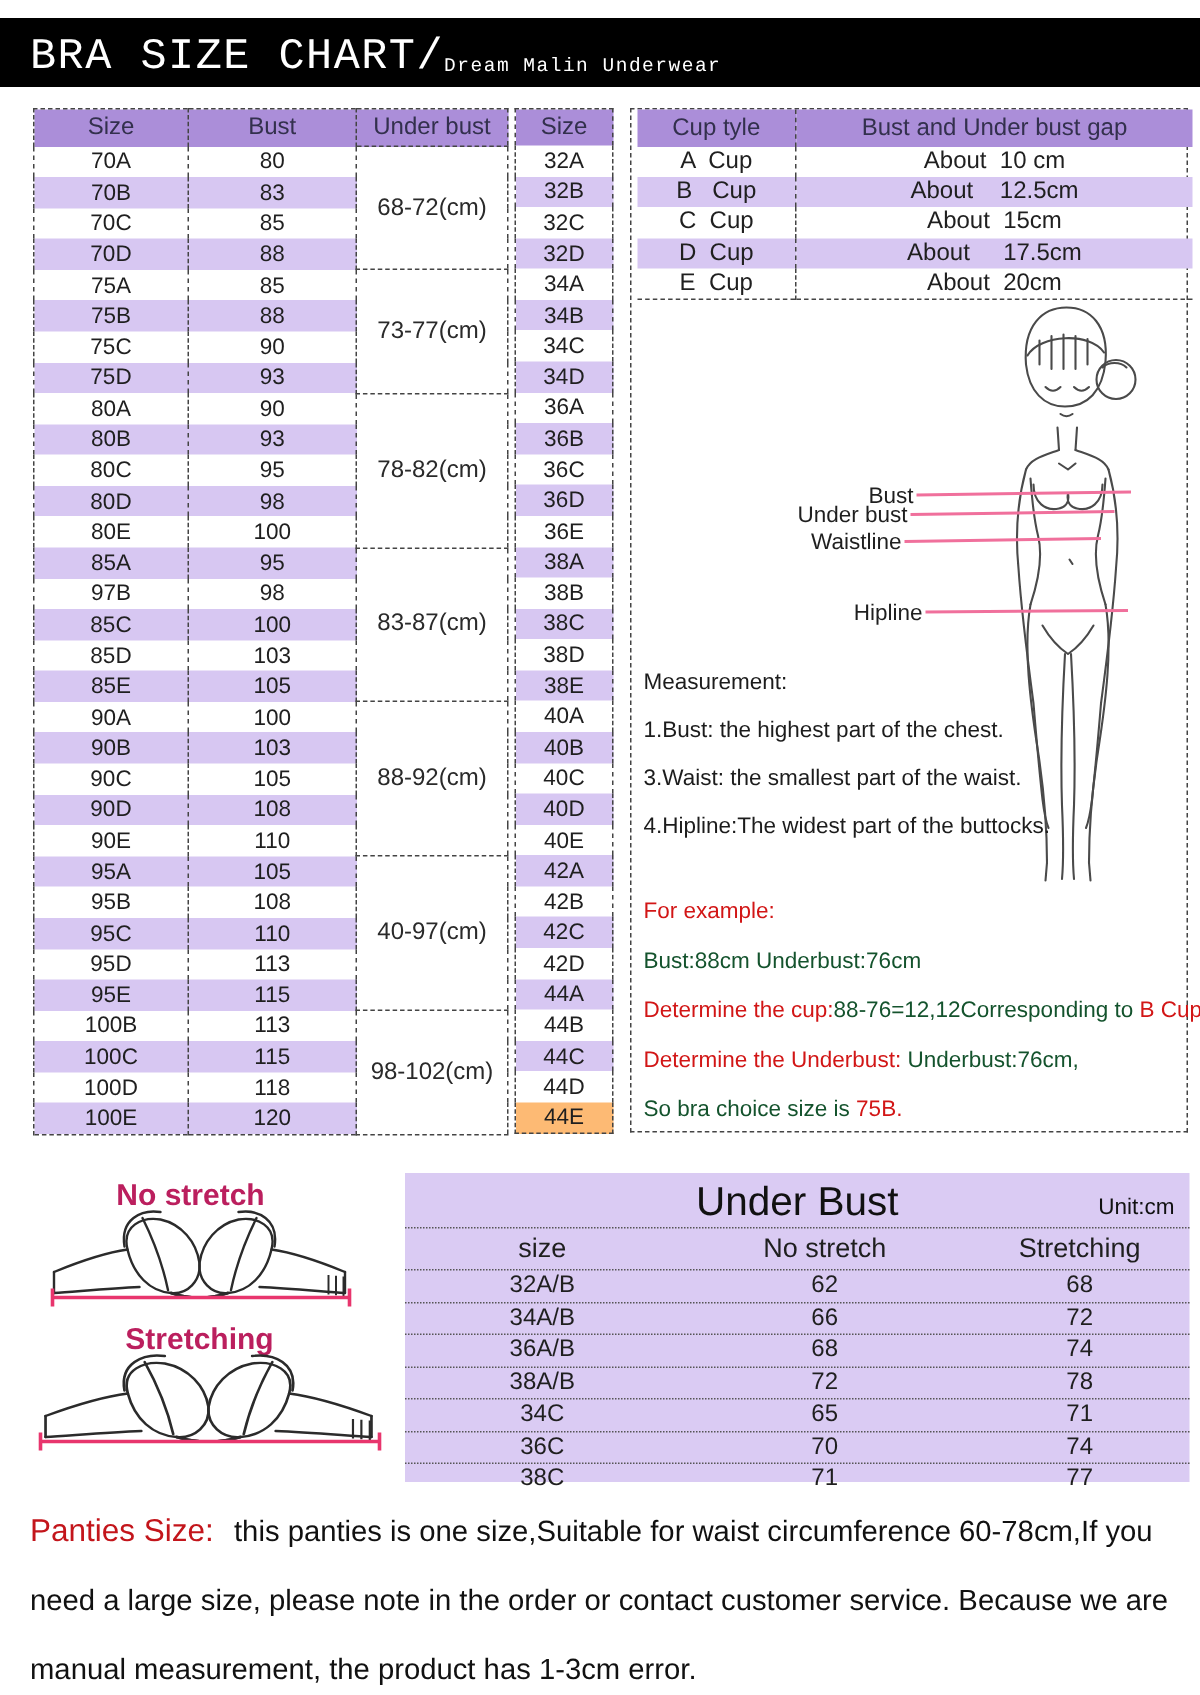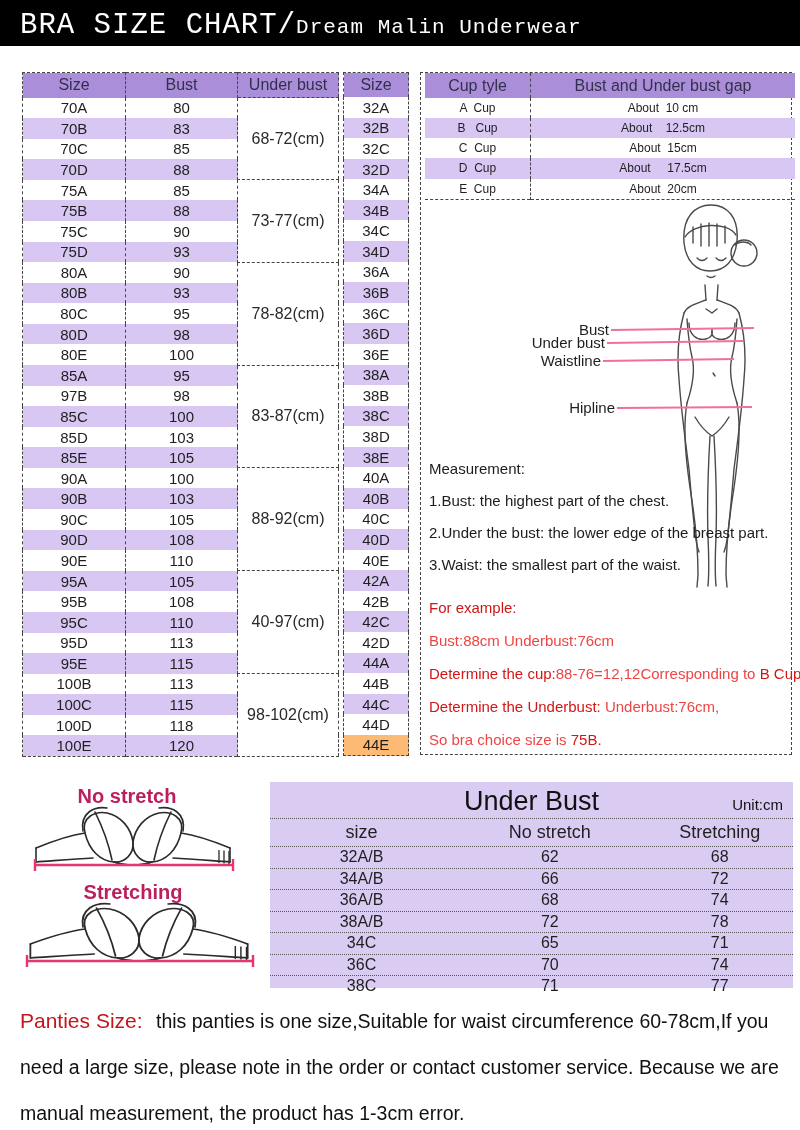--- a/index.html
+++ b/index.html
@@ -1,23 +1,23 @@
 <!DOCTYPE html>
 <html><head>
 <meta charset="utf-8">
 <style>
   html,body{margin:0;padding:0;background:#fff;}
   .page{position:relative;width:800px;height:1130px;background:#fff;overflow:hidden;
         font-family:"Liberation Sans",sans-serif;color:#1f1f1f;}
   
-  .topbar{position:absolute;left:0;top:0;width:800px;height:46px;background:#000;color:#fff;
+  .topbar{position:absolute;left:0;top:12px;width:800px;height:46px;background:#000;color:#fff;
           display:flex;align-items:flex-end;padding:0 0 6px 20px;box-sizing:border-box;
           font-family:"Liberation Mono",monospace;}
   .title{font-size:29px;line-height:1;letter-spacing:1px;}
-  .subtitle{font-size:21px;line-height:1.15;letter-spacing:1px;}
+  .subtitle{font-size:13px;line-height:1.15;letter-spacing:1px;}
   
   table{border-collapse:collapse;table-layout:fixed;}
   td,th{padding:0;text-align:center;font-weight:normal;}
   
   #size-table{position:absolute;left:22px;top:72px;width:316px;height:683px;border:1px dashed #444;}
   #size-table th{background:#ab8ed9;color:#33304d;font-size:16px;height:24px;}
   #size-table td{font-size:15px;border-left:1px dashed #444;}
   #size-table th+th{border-left:1px dashed #444;}
   #size-table tbody tr{height:20.59px;}
   #size-table tbody tr:nth-child(even) td:not(.merged){background:#d7c7f2;}
@@ -28,27 +28,27 @@
   #us-table{position:absolute;left:343px;top:72px;width:66px;height:683px;border:1px dashed #444;}
   #us-table th{background:#ab8ed9;color:#33304d;font-size:16px;height:24px;}
   #us-table td{font-size:15px;}
   #us-table tbody tr{height:20.59px;}
   #us-table tbody tr:nth-child(even) td{background:#d7c7f2;}
   #us-table tbody tr:last-child td{background:#fdba74;}
   
   #right-box{position:absolute;left:420px;top:72px;width:372px;height:683px;border:1px dashed #444;box-sizing:border-box;}
   #cup-table{position:absolute;left:4px;top:0;width:100%;height:127px;border-bottom:1px dashed #444;}
   #cup-table th{background:#ab8ed9;color:#33304d;font-size:16px;height:25px;}
-  #cup-table td{font-size:12px;white-space:pre;text-align:center;}
+  #cup-table td{font-size:16px;white-space:pre;text-align:center;}
   #cup-table td:first-child,#cup-table th:first-child{width:105px;border-right:1px dashed #444;}
   #cup-table tbody tr:nth-child(even) td{background:#d7c7f2;}
   #figure-svg{position:absolute;left:0;top:0;width:370px;height:681px;}
-  .meas{position:absolute;left:8px;top:380px;font-size:15px;line-height:32px;white-space:nowrap;color:#1c1c1c;}
+  .meas{position:absolute;left:8px;top:366px;font-size:15px;line-height:32px;white-space:nowrap;color:#1c1c1c;}
   .example{position:absolute;left:8px;top:518px;font-size:15px;line-height:33px;white-space:nowrap;}
-  .red{color:#d21616;} .blk{color:#ef4444;text-align:right;}
+  .red{color:#d21616;} .blk{color:#14532d;text-align:right;}
   
   #bra-svg{position:absolute;left:15px;top:772px;width:250px;height:218px;}
   
   #ub-panel{position:absolute;left:270px;top:782px;width:523px;height:206px;background:#dacbf3;box-sizing:border-box;}
   .ubp-titlerow{position:relative;height:36px;border-bottom:1px dotted #555;}
   .ubp-title{display:block;text-align:center;font-size:27px;line-height:38px;color:#111;}
   .ubp-unit{position:absolute;right:10px;bottom:5px;font-size:15px;color:#111;}
   .ubp-row{display:flex;height:20.5px;align-items:center;border-bottom:1px dotted #555;font-size:16px;}
   .ubp-row.head{height:27px;font-size:18px;}
   .ubp-row>span{display:block;text-align:center;}
@@ -393,22 +393,22 @@
           <tr>
             <td>E  Cup</td>
             <td>About  20cm</td>
           </tr>
         </tbody>
     </table>
 
     <div class="meas">
       <div>Measurement:</div>
       <div>1.Bust: the highest part of the chest.</div>
-      <div>2.Under the bust: the lower edge of the breast part.</div>
       <div>3.Waist: the smallest part of the waist.</div>
+      <div>4.Hipline:The widest part of the buttocks.</div>
     </div>
 
     <div class="example">
       <div><span class="red">For example:</span></div>
       <div><span class="blk">Bust:88cm  Underbust:76cm</span></div>
       <div><span class="red">Determine the cup:</span><span class="blk">88-76=12,12Corresponding to </span><span class="red">B Cup;</span></div>
       <div><span class="red">Determine the Underbust:</span><span class="blk"> Underbust:76cm,</span></div>
       <div><span class="blk">So bra choice size is </span><span class="red">75B.</span></div>
     </div>
   </div>

